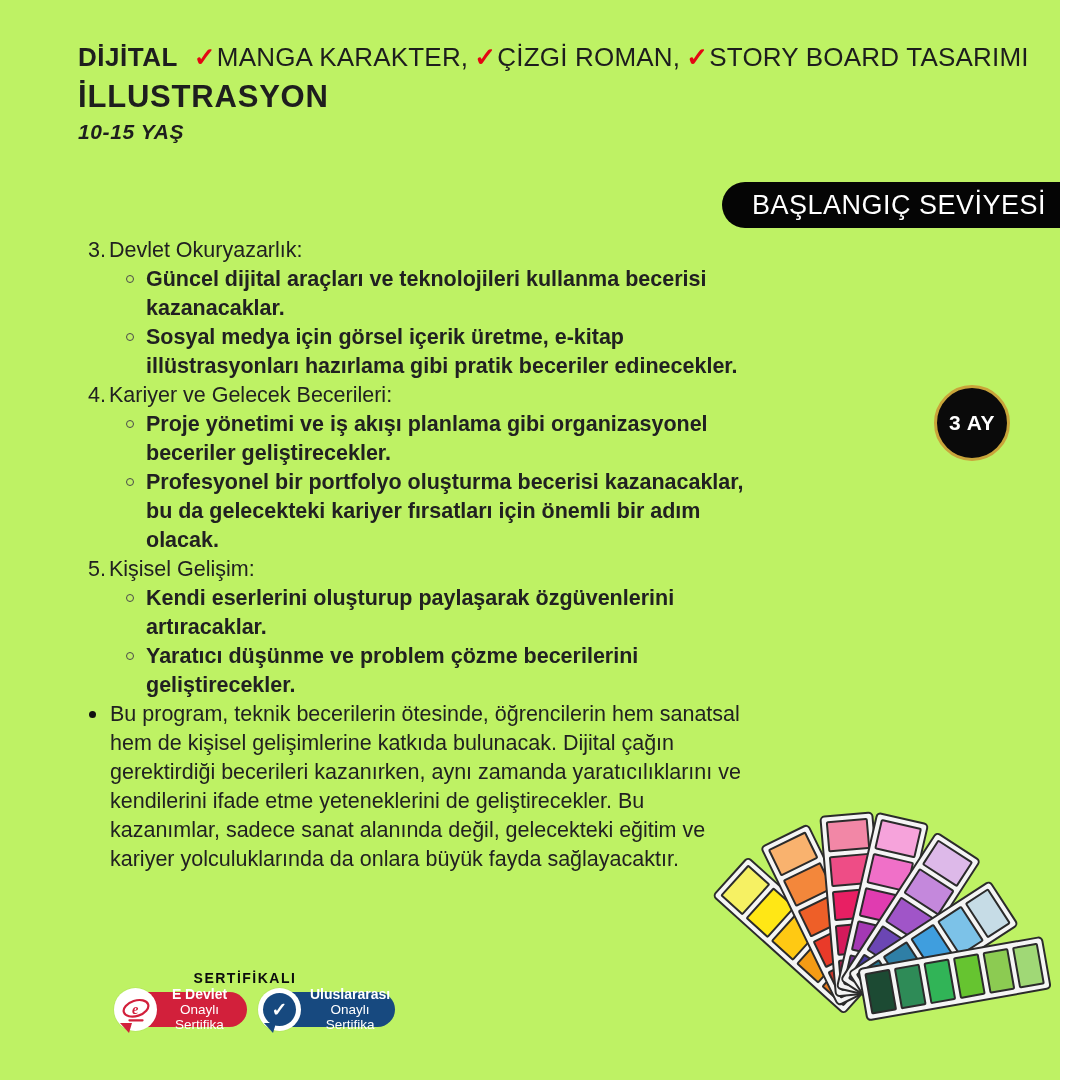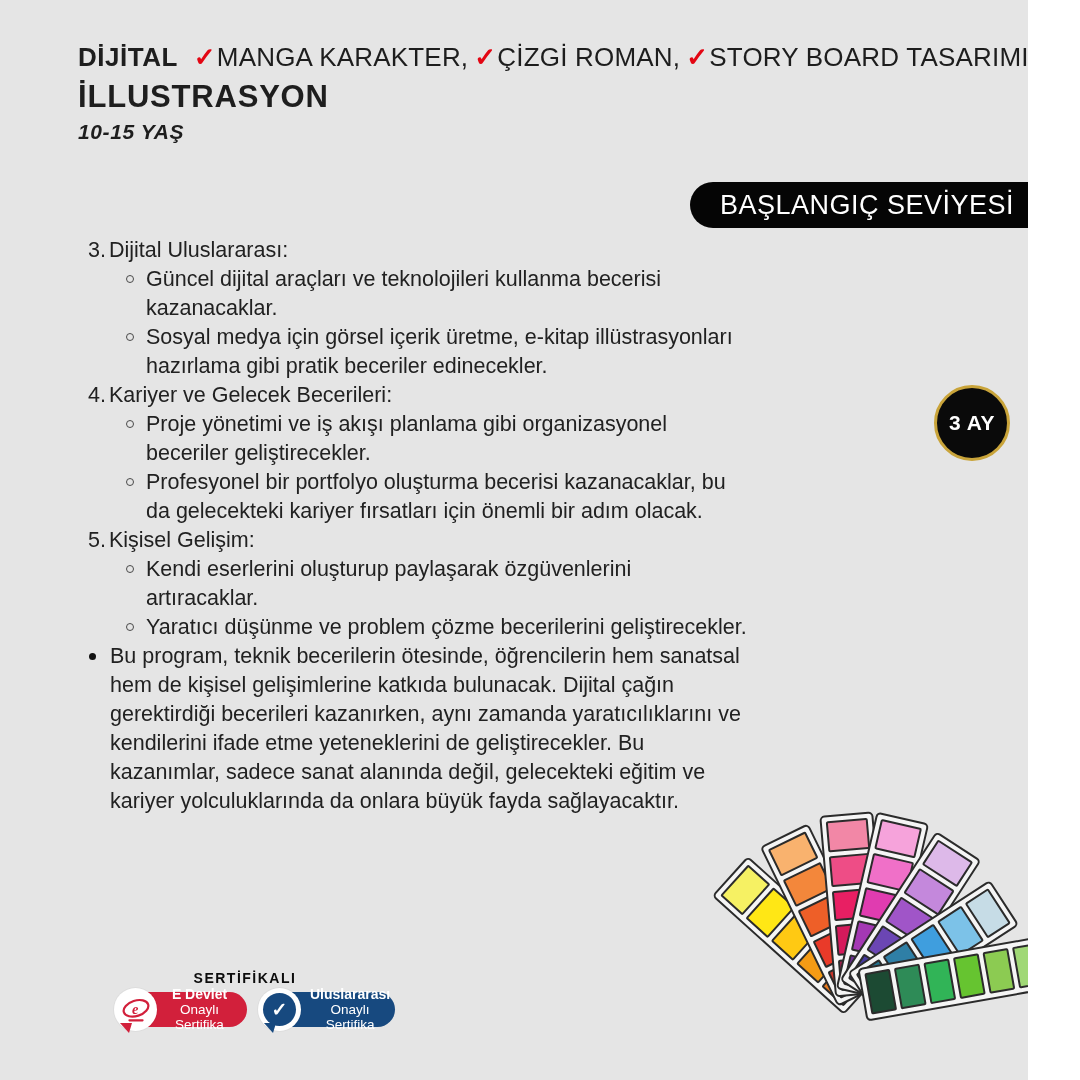--- a/index.html
+++ b/index.html
@@ -1,17 +1,17 @@
 <!DOCTYPE html>
 <html><head>
 <meta charset="utf-8">
 <style>
   html,body{margin:0;padding:0;background:#fff;}
-  .page{position:relative;width:1028px;height:1080px;background:#e5e5e5;overflow:hidden;
-        font-family:"Liberation Sans", sans-serif;color:#1e1e1e;}
+  .page{position:relative;width:1028px;height:1080px;background:#bef264;overflow:hidden;
+        font-family:"Liberation Sans", sans-serif;color:#1e1e1e;padding-left:32px;}
 
   
   .header{position:absolute;left:78px;top:42px;}
   .hline1{font-size:26px;letter-spacing:.2px;white-space:nowrap;}
   .hline1 .brand{font-weight:900;letter-spacing:.5px;margin-right:10px;}
   .feature{font-weight:400;color:#1d1d1d;}
   .check{color:#e30613;font-weight:700;margin:0 1px 0 6px;}
   .hline2{font-weight:900;font-size:31px;letter-spacing:.8px;margin-top:6px;}
   .hline3{font-weight:700;font-style:italic;font-size:21px;letter-spacing:.6px;margin-top:5px;}
 
@@ -22,21 +22,21 @@
 
   
   .duration{position:absolute;left:934px;top:385px;width:76px;height:76px;border-radius:50%;
             background:#0a0a0a;border:3px solid #c9a43a;box-sizing:border-box;
             display:flex;align-items:center;justify-content:center;}
   .duration span{color:#fff;font-weight:700;font-size:21px;letter-spacing:.5px;}
 
   
   .body{position:absolute;left:88px;top:236px;width:660px;font-size:21.5px;line-height:29px;color:#212121;}
   .item-head .num{margin-right:3px;}
-  .point{position:relative;padding-left:58px;}
+  .point{position:relative;padding-left:58px;font-weight:bold;}
   .point .ring{position:absolute;left:38px;top:10px;width:8px;height:8px;border:1.5px solid #4a4a4a;
                border-radius:50%;box-sizing:border-box;background:transparent;}
   .closing{position:relative;padding-left:22px;margin-top:0;}
   .closing .dot{position:absolute;left:1px;top:11px;width:7px;height:7px;background:#111;border-radius:50%;}
 
   
   .cert-head{position:absolute;left:120px;top:970px;width:250px;text-align:center;
              font-weight:700;font-size:14px;letter-spacing:1.5px;color:#0c0c0c;}
   .pill{position:absolute;top:992px;height:35px;border-radius:18px;display:flex;align-items:center;
         box-sizing:border-box;padding-left:48px;padding-right:14px;}
@@ -78,21 +78,21 @@
   <div class="banner">
     <span>BAŞLANGIÇ SEVİYESİ</span>
   </div>
 
   <div class="duration">
     <span>3 AY</span>
   </div>
 
   <div class="body">
     <div class="item">
-      <div class="item-head"><span class="num">3.</span><span>Dijital Uluslararası:</span></div>
+      <div class="item-head"><span class="num">3.</span><span>Devlet Okuryazarlık:</span></div>
       <div class="point"><span class="ring"></span><span>Güncel dijital araçları ve teknolojileri kullanma becerisi kazanacaklar.</span></div>
       <div class="point"><span class="ring"></span><span>Sosyal medya için görsel içerik üretme, e-kitap illüstrasyonları hazırlama gibi pratik beceriler edinecekler.</span></div>
     </div>
     <div class="item">
       <div class="item-head"><span class="num">4.</span><span>Kariyer ve Gelecek Becerileri:</span></div>
       <div class="point"><span class="ring"></span><span>Proje yönetimi ve iş akışı planlama gibi organizasyonel beceriler geliştirecekler.</span></div>
       <div class="point"><span class="ring"></span><span>Profesyonel bir portfolyo oluşturma becerisi kazanacaklar, bu da gelecekteki kariyer fırsatları için önemli bir adım olacak.</span></div>
     </div>
     <div class="item">
       <div class="item-head"><span class="num">5.</span><span>Kişisel Gelişim:</span></div>

